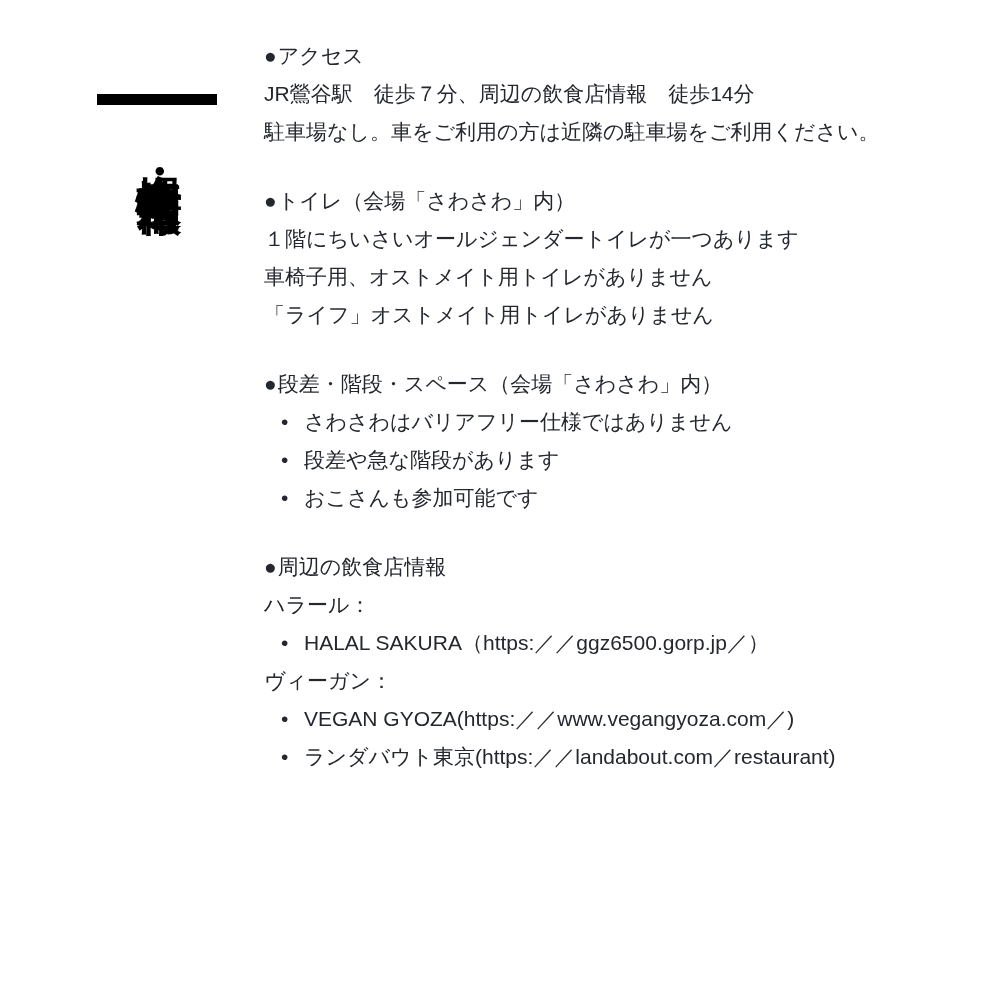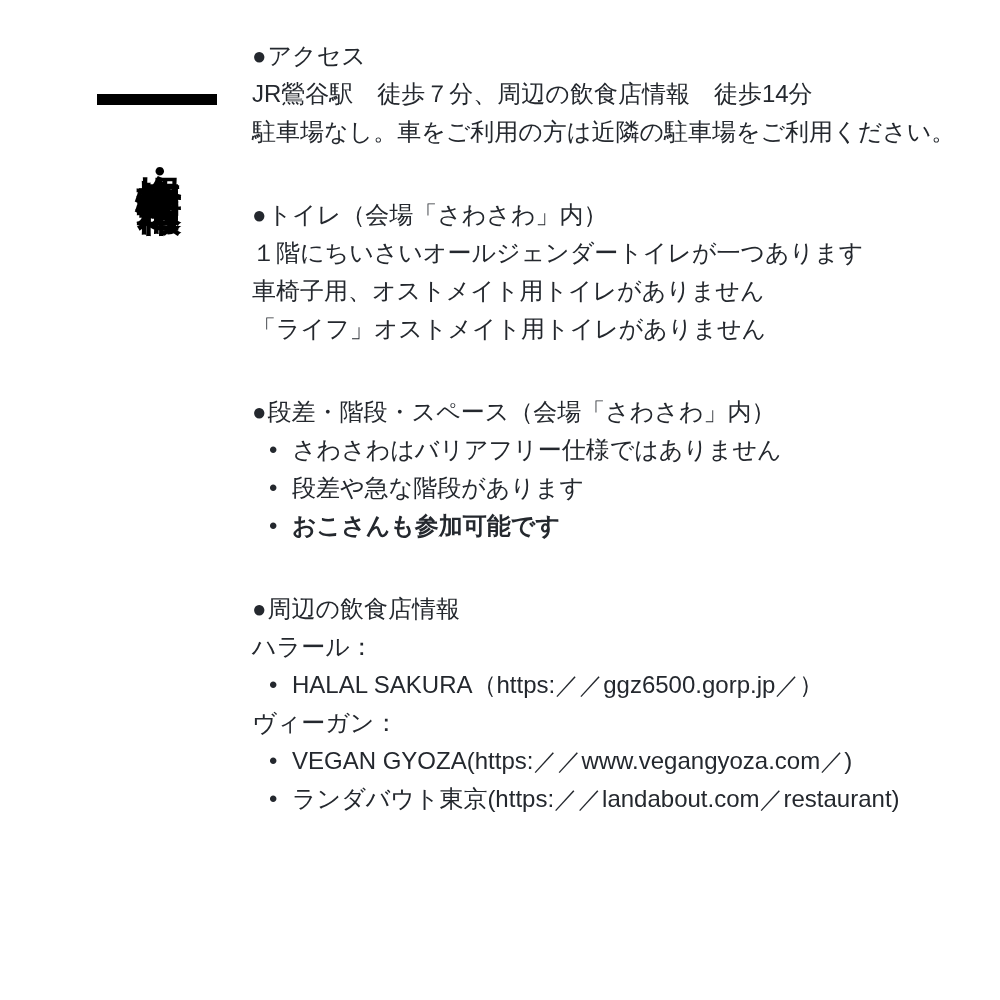--- a/index.html
+++ b/index.html
@@ -34,47 +34,46 @@
     text-orientation: upright;
     font-size: 45px;
     font-weight: 900;
     letter-spacing: 2px;
     line-height: 1.05;
     color: #000000;
     white-space: nowrap;
   }
   .content {
     position: absolute;
-    left: 252px;
+    left: 264px;
     top: 37px;
     width: 710px;
-    font-size: 24px;
+    font-size: 21px;
     line-height: 38px;
   }
   .info-section + .info-section {
-    margin-top: 45px;
+    margin-top: 31px;
   }
   .line {
     white-space: nowrap;
   }
   .sec-bullet {
     margin-right: 1px;
   }
   .bulleted {
     position: relative;
     padding-left: 40px;
   }
   .bulleted .dot {
     position: absolute;
     left: 17px;
     top: 0;
   }
   .cont {
     padding-left: 40px;
-    font-weight: bold;
   }
 </style>
 </head>
 <body>
 
 <div class="canvas">
   <div class="top-bar"></div>
   <div class="vertical-title">会場情報・周辺情報</div>
   <div class="content">
       <section class="info-section">

